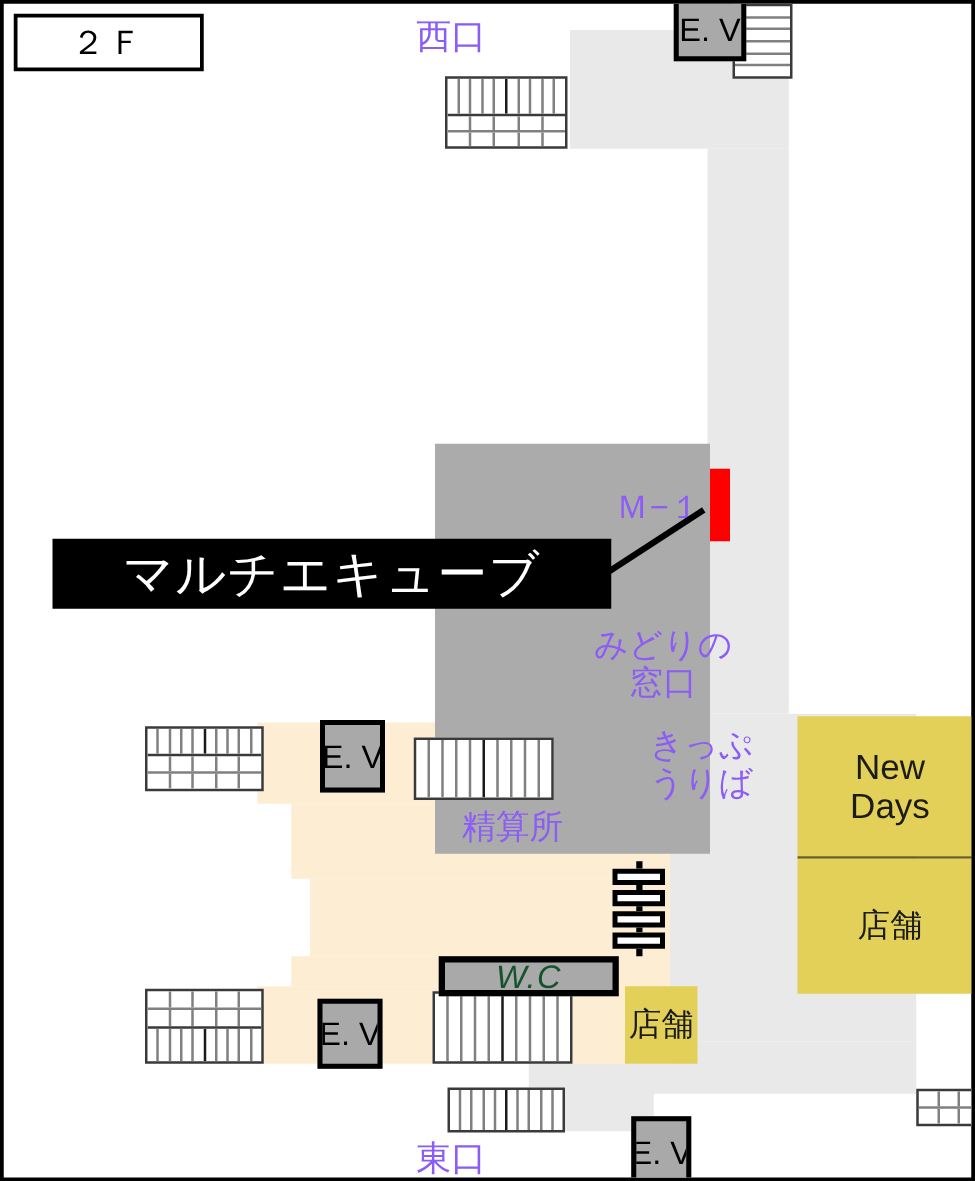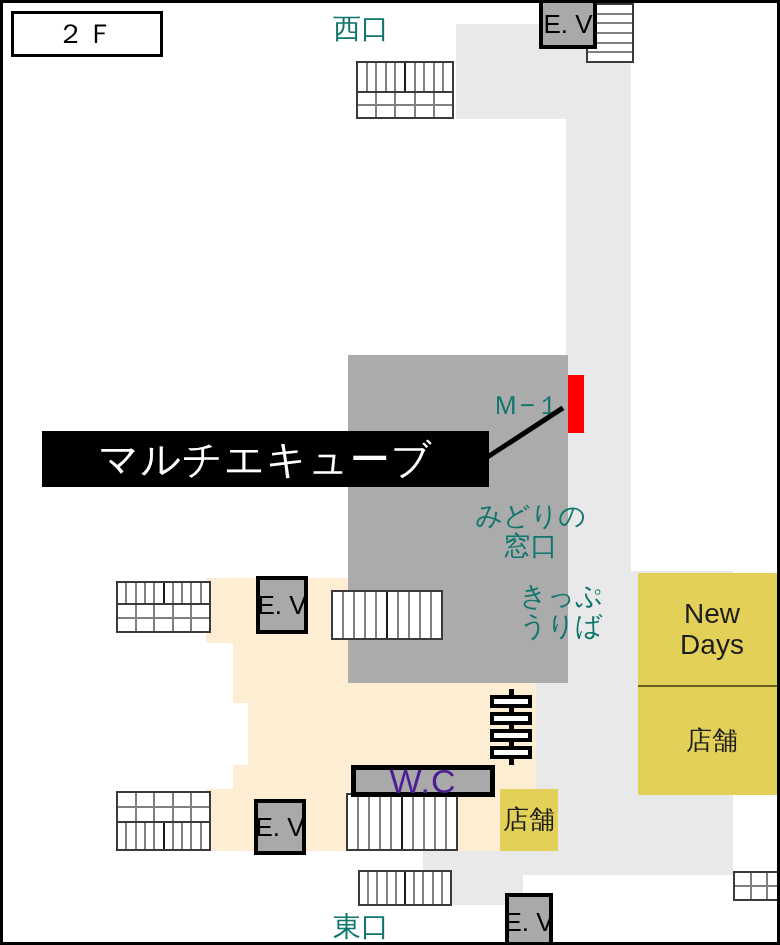--- a/index.html
+++ b/index.html
@@ -22,21 +22,21 @@
   
   .floor-badge{
     left:8px;top:8px;width:152px;height:46px;
     border:3px solid #000;background:#fff;
     display:flex;align-items:center;justify-content:center;
     font-size:27px;letter-spacing:3px;color:#000;
   }
 
   
   .map-text{
-    color:#0f766e;font-size:27px;line-height:1.12;
+    color:#8b5cf6;font-size:27px;line-height:1.12;
     white-space:pre-line;text-align:center;
   }
   .map-text.lbl-exit{font-size:28px;}
   .map-text.lbl-m1{font-size:26px;letter-spacing:1px;}
 
   
   .callout{
     background:#000;color:#fff;
     display:flex;align-items:center;justify-content:center;
     font-size:40px;letter-spacing:1px;
@@ -59,21 +59,21 @@
   .ev-box span{
     font-size:26px;color:#000;letter-spacing:0px;
     white-space:nowrap;
   }
 
   
   .wc-bar{
     background:#a9a9a9;border:5px solid #000;
     display:flex;align-items:center;justify-content:center;
   }
-  .wc-bar span{font-size:34px;color:#4c1d95;letter-spacing:1px;}
+  .wc-bar span{font-size:26px;color:#14532d;letter-spacing:1px;font-style:italic;}
 
   
   .shop{
     background:#e3d058;
     display:flex;align-items:center;justify-content:center;
     color:#1c1c1c;font-size:26px;line-height:1.12;
     white-space:pre-line;text-align:center;
   }
   .shop.big{font-size:28px;}
   .shop-divider{background:#6b5f1d;height:2px;}
@@ -330,20 +330,21 @@
   <div class="abs callout" style="left:16px;top:428px;width:447px;height:56px;margin-left:23px;">
     <span>マルチエキューブ</span>
   </div>
 
   <div class="abs map-text" style="left:503px;top:578px;width:110px;">きっぷ
 うりば</div>
 
   <div class="abs map-text" style="left:465px;top:498px;width:125px;">みどりの
 窓口</div>
 
+  <div class="abs map-text" style="left:352px;top:643px;width:110px;">精算所</div>
 
   <div class="abs gates" style="left:487px;top:686px;width:42px;height:76px;">
     <div class="seg" style="height:6px;"></div>
     <div class="gate"></div>
     <div class="seg" style="height:4px;"></div>
     <div class="gate"></div>
     <div class="seg" style="height:4px;"></div>
     <div class="gate"></div>
     <div class="seg" style="height:4px;"></div>
     <div class="gate"></div>

